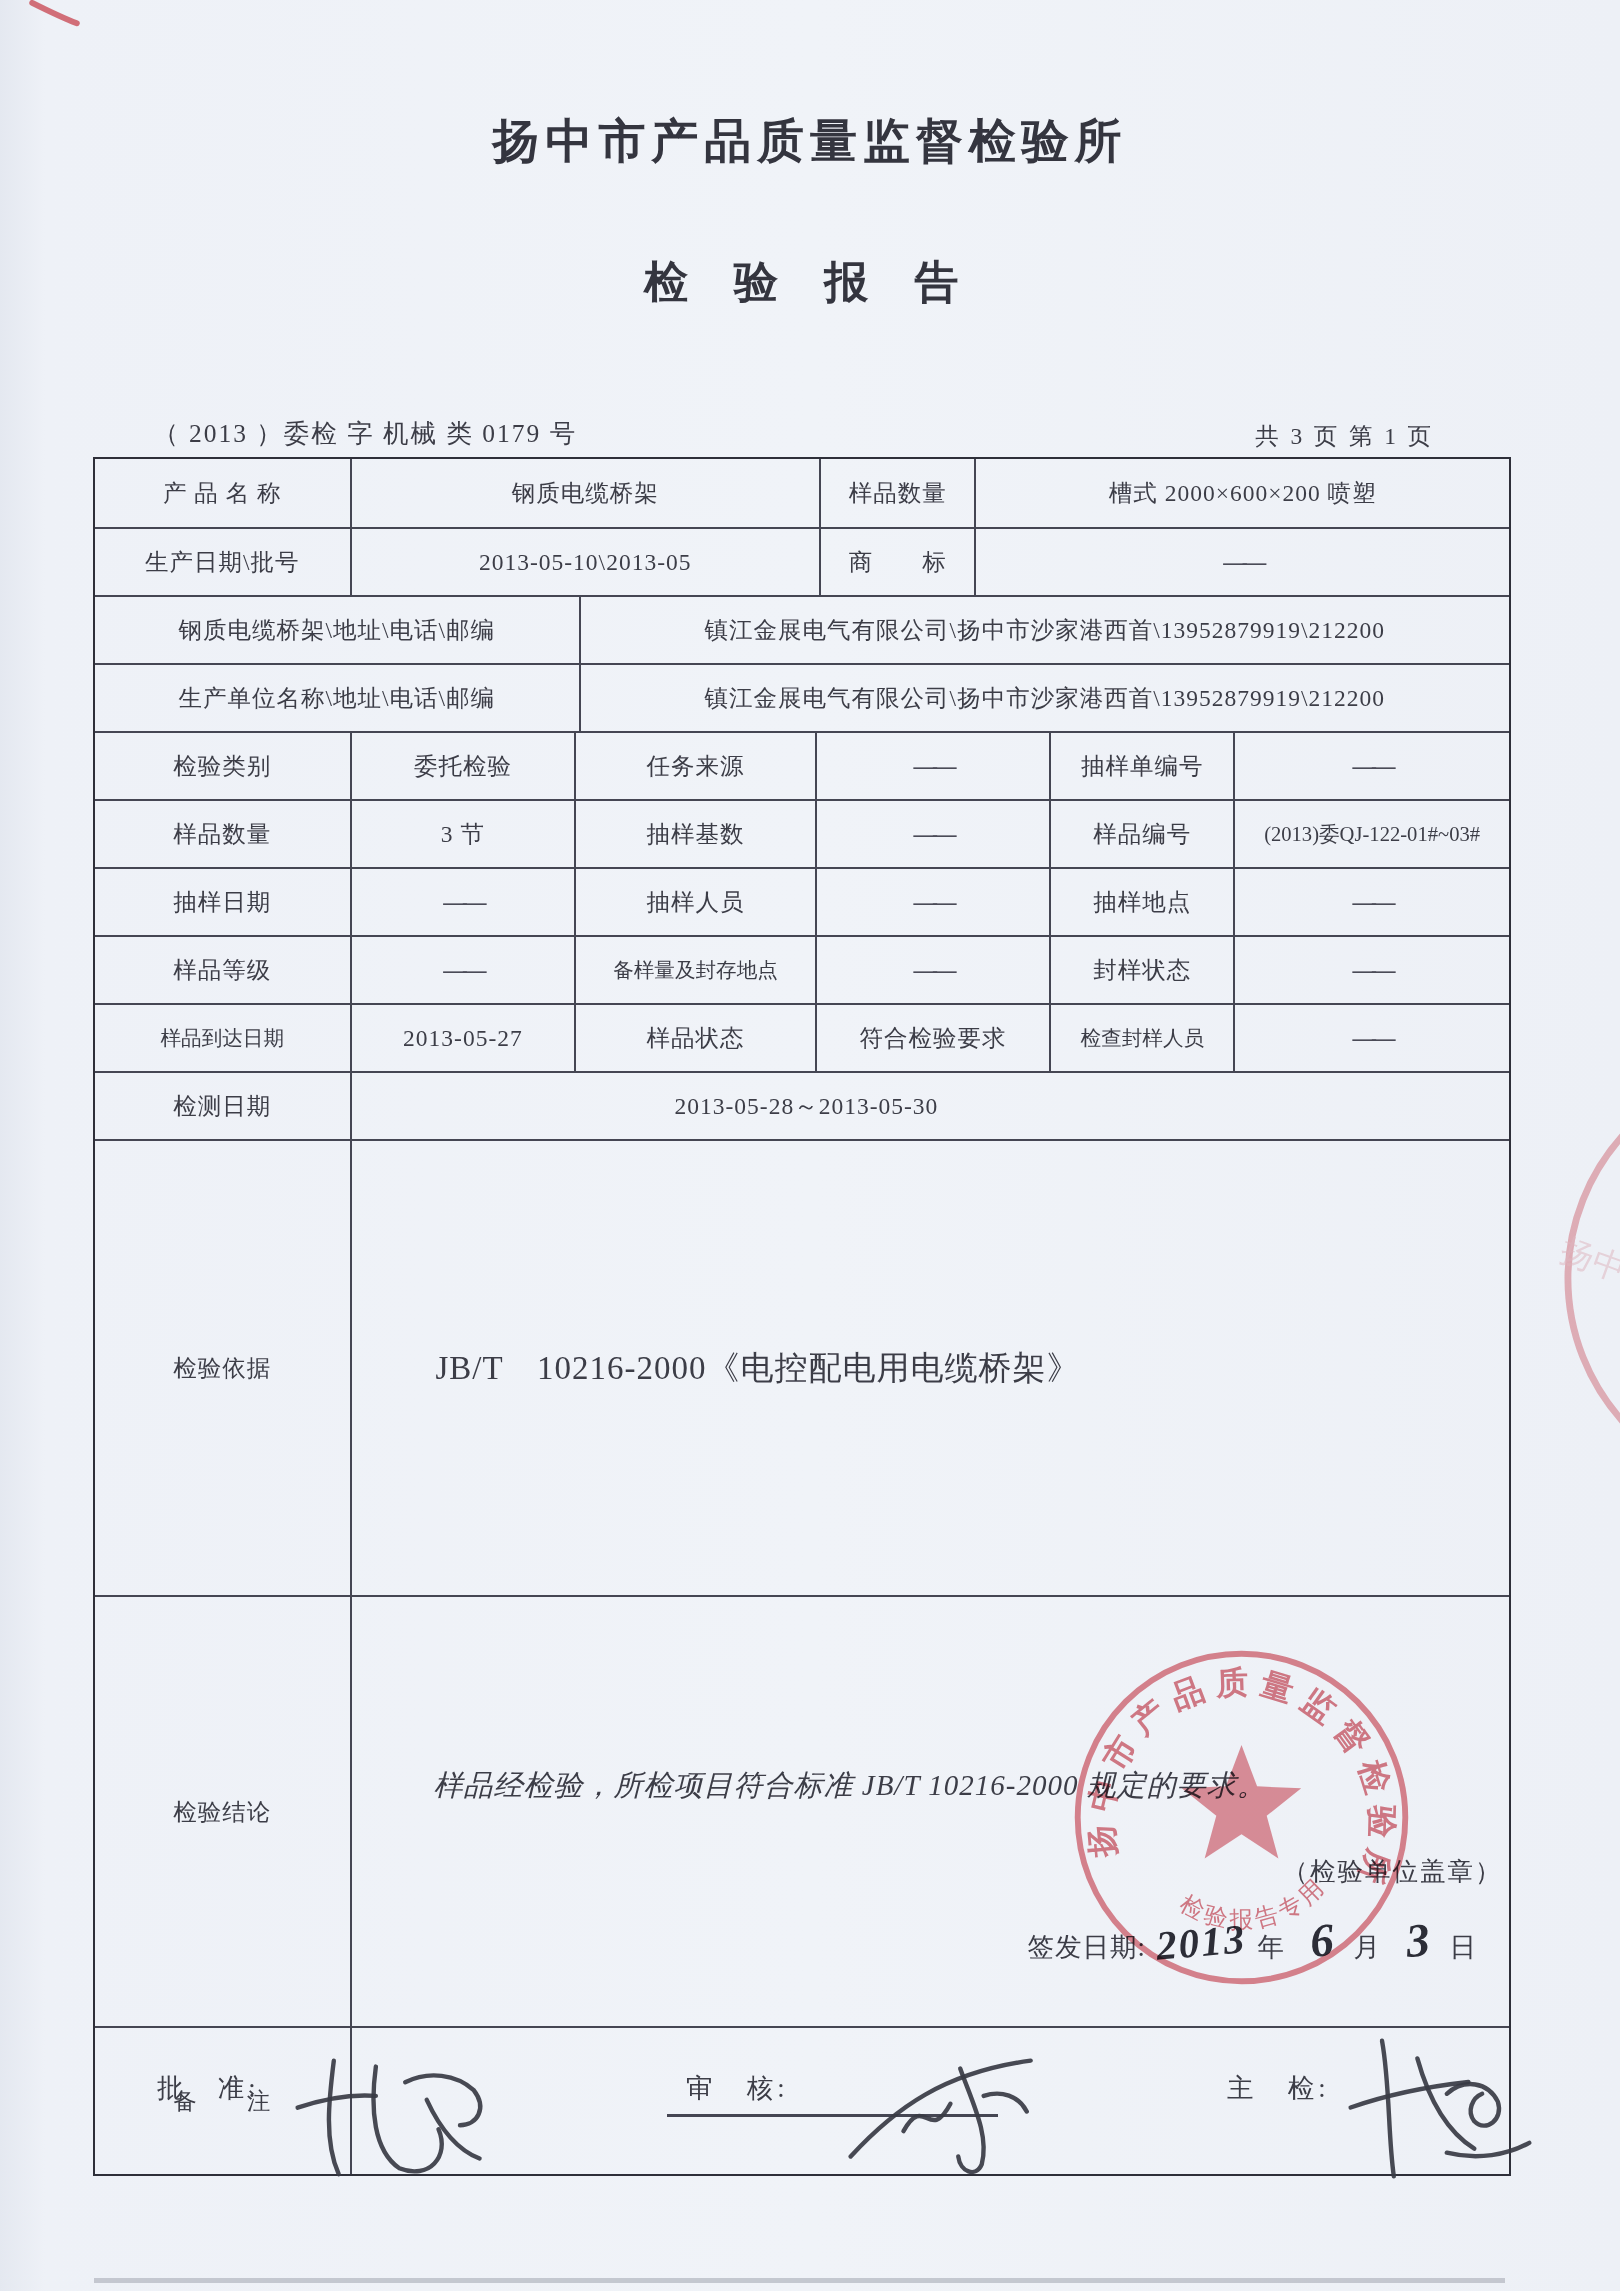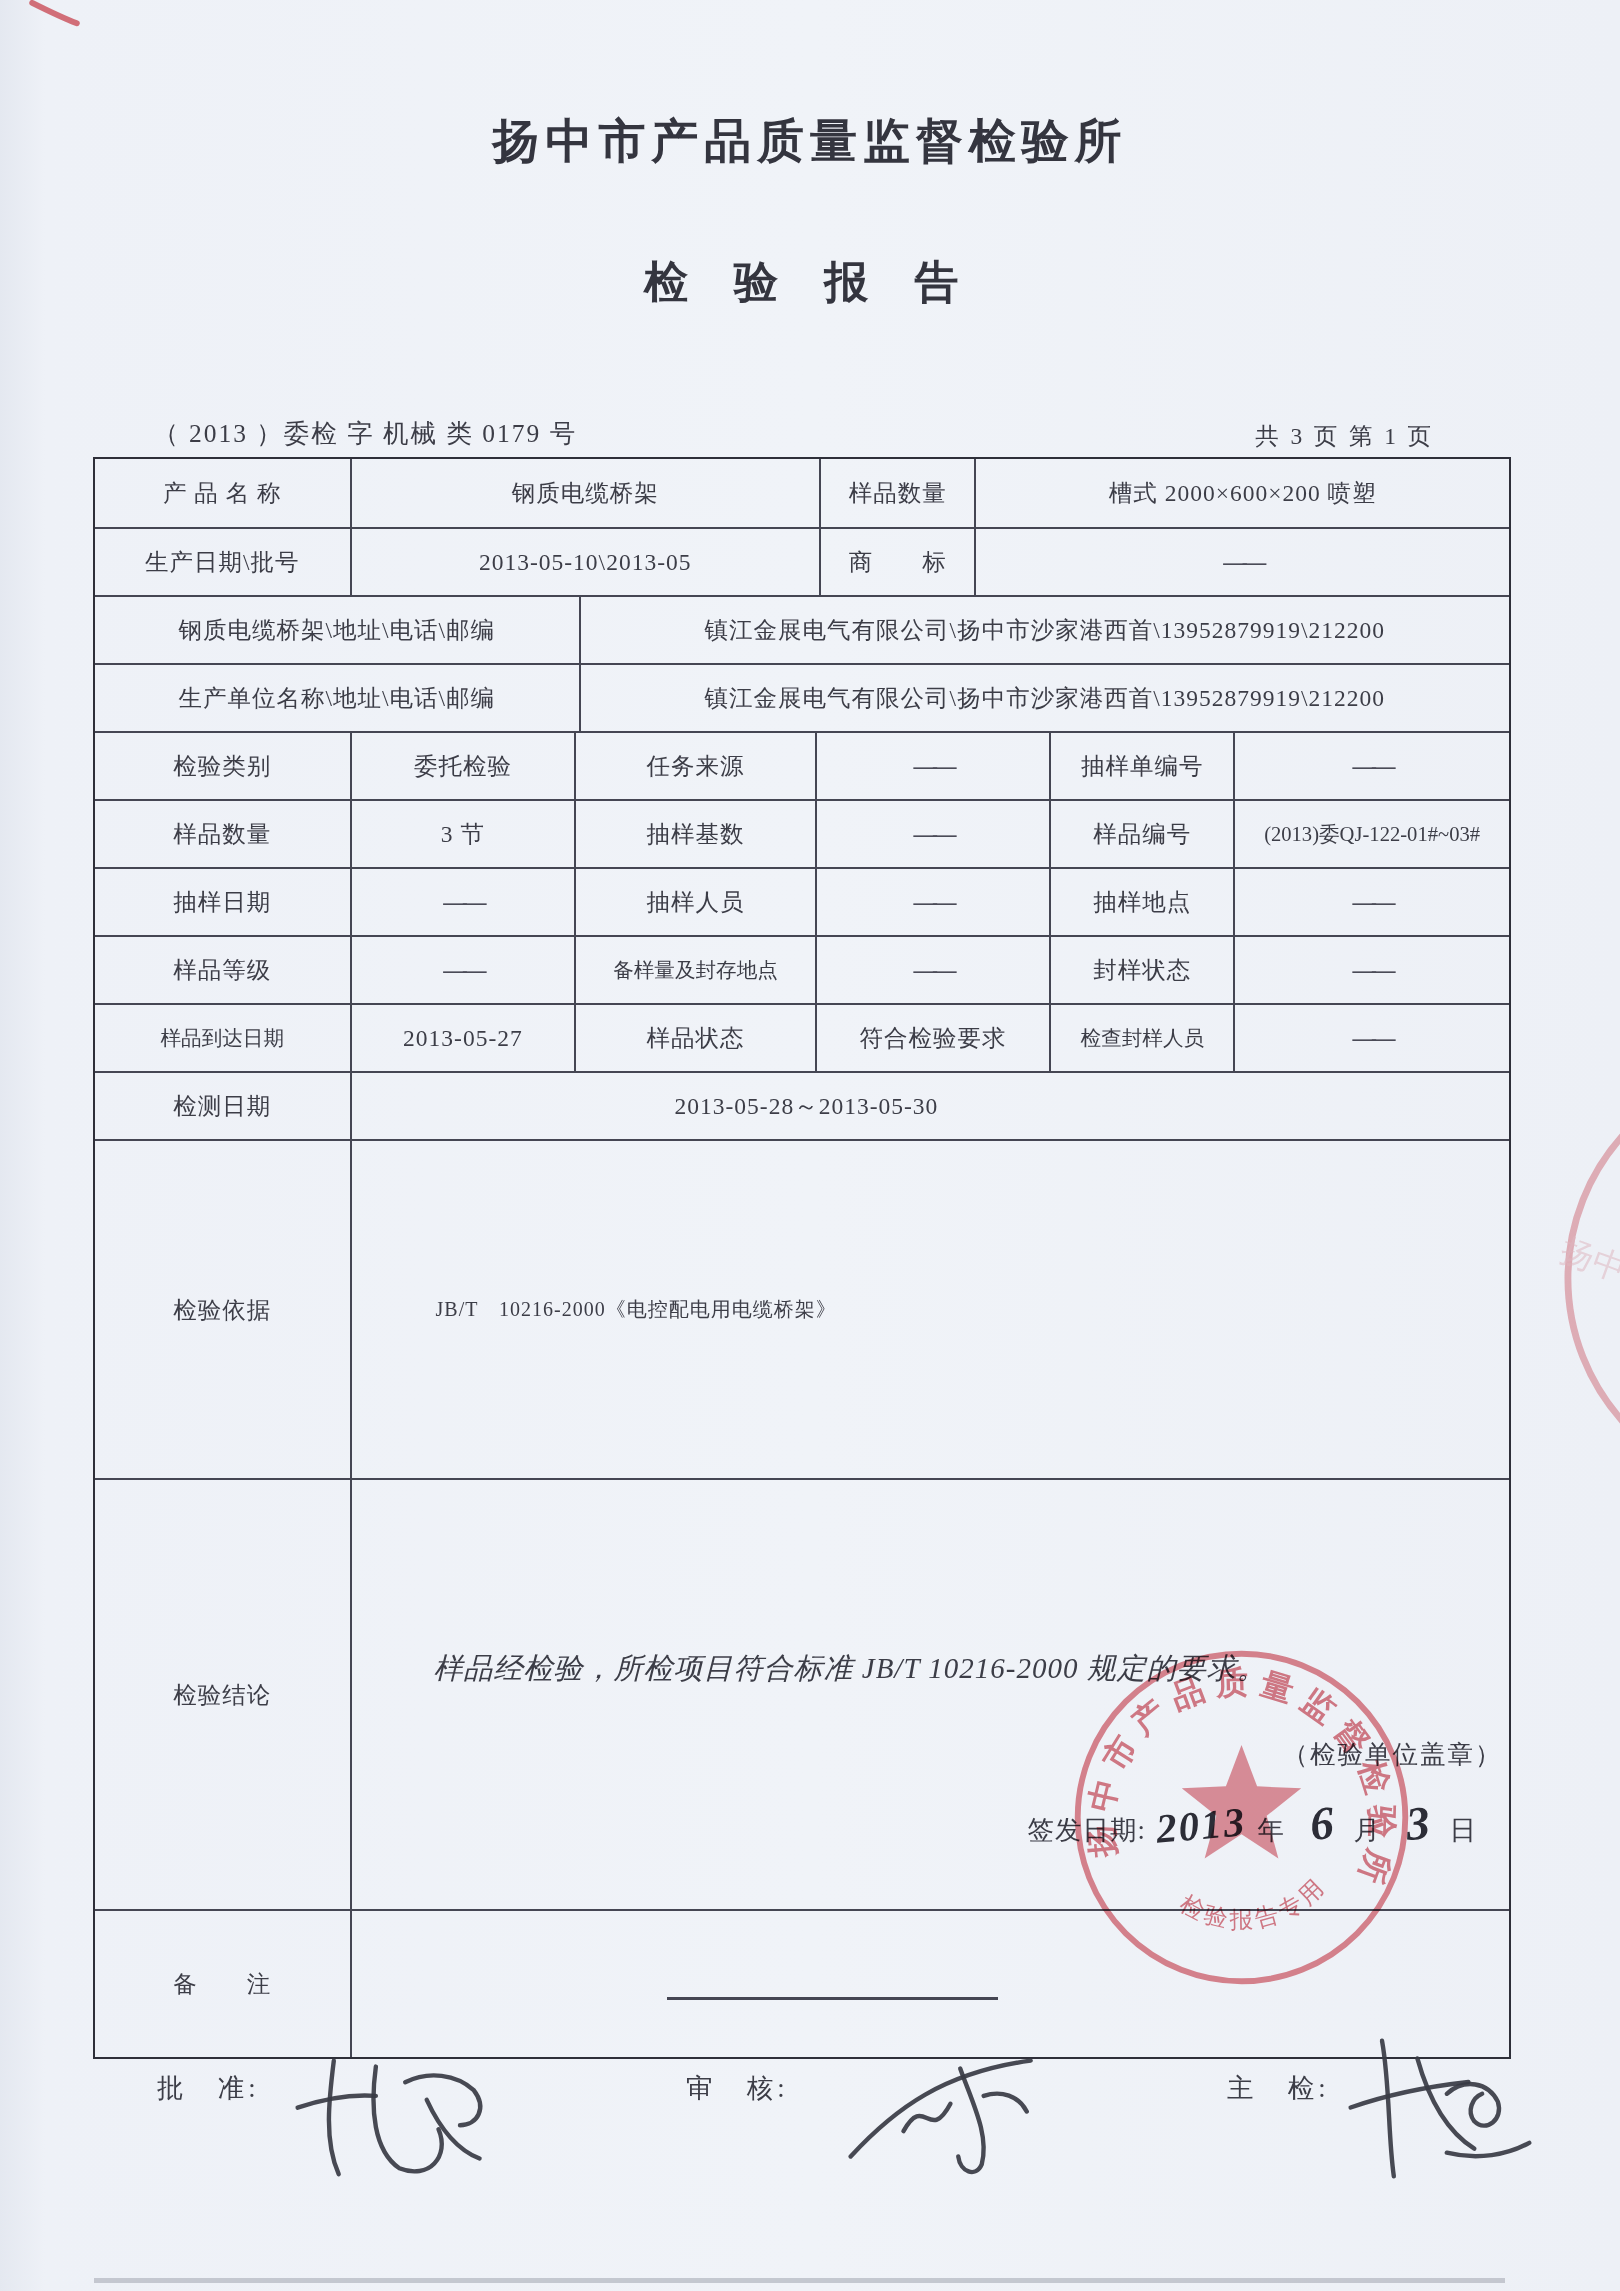--- a/index.html
+++ b/index.html
@@ -26,37 +26,37 @@
   .page-info{position:absolute;right:186px;top:420px;font-size:23.5px;letter-spacing:2.9px;}
 
   .report-table{
     position:absolute;left:93px;top:457px;width:1418px;
     border:2.9px solid #2e2f39;background:rgba(255,255,255,0.0);
     box-sizing:border-box;
   }
   .tr{display:grid;box-sizing:border-box;border-top:2px solid #454653;position:relative;}
   .tr:first-child{border-top:none;}
   .h70{height:68px;}
-  .h-basis{height:339px;}
+  .h-basis{height:456px;}
   .h-concl{height:431px;}
   .h-remarks{height:148px;}
   .gA{grid-template-columns:18% 33.2% 11% 37.8%;}
   .gB{grid-template-columns:34.2% 65.8%;}
   .gC{grid-template-columns:18% 15.9% 17% 16.6% 13% 19.5%;}
   .gD{grid-template-columns:18% 82%;}
   .td{
     border-left:2px solid #454653;
     display:flex;align-items:center;justify-content:center;
     text-align:center;font-size:23.5px;letter-spacing:1px;
     padding:0 5.9px;box-sizing:border-box;overflow:hidden;
   }
   .td:first-child{border-left:none;}
   .small{font-size:20.6px;letter-spacing:0;}
   .left-pad{justify-content:flex-start;padding-left:323px;}
-  .basis-val{justify-content:flex-start;padding-left:84px;font-size:20px;}
+  .basis-val{justify-content:flex-start;padding-left:84px;font-size:33px;}
   .dash{font-weight:700;letter-spacing:-3.9px;color:#4a4b57;}
   .concl-cell{position:relative;}
   .concl-text{position:absolute;left:82px;top:169px;font-size:29px;letter-spacing:1px;white-space:nowrap;font-style:italic;}
   .seal-note{position:absolute;left:931px;top:257px;font-size:25.5px;letter-spacing:2px;}
   .issue-line{position:absolute;left:676px;top:316px;font-size:26.5px;display:flex;align-items:baseline;}
   .hw{
     font-style:italic;font-weight:700;font-size:41px;color:#2c2d37;
     display:inline-block;transform:rotate(-5deg);margin:0 7.8px 0 9.8px;letter-spacing:2px;
   }
   .hw.big{font-size:47px;margin:0 13.7px 0 25.5px;}

